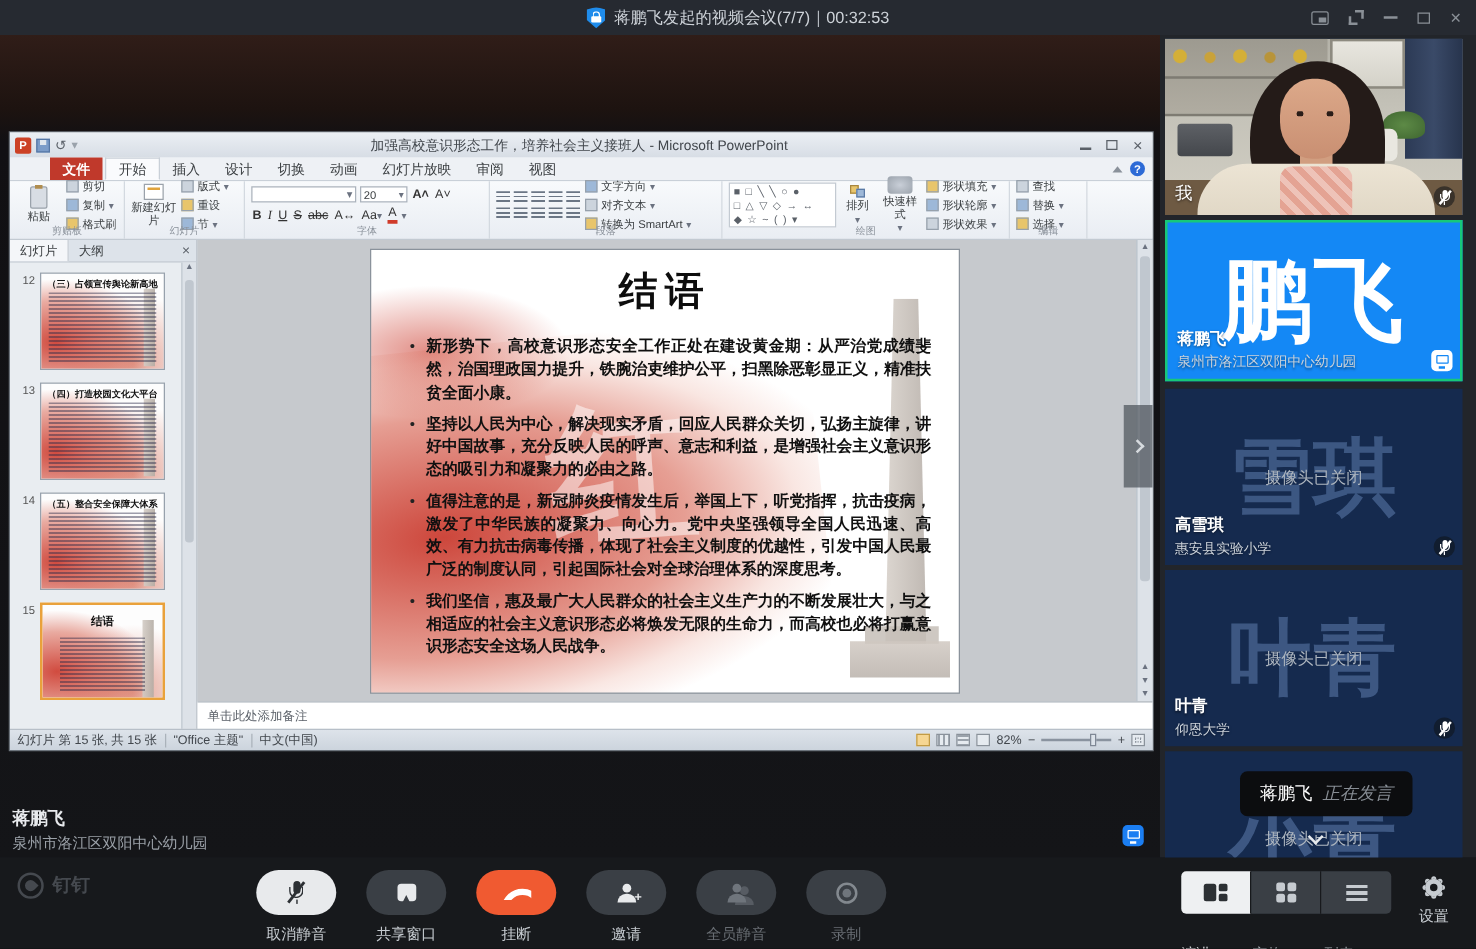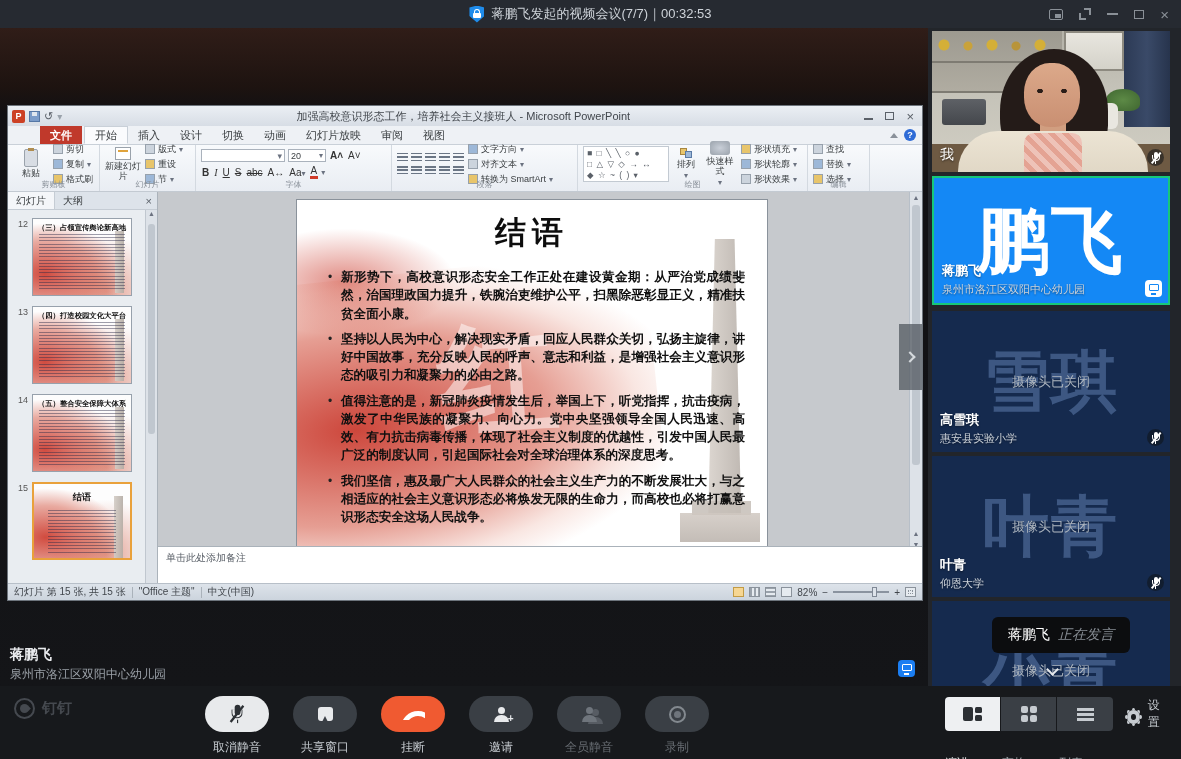--- a/index.html
+++ b/index.html
@@ -161,21 +161,21 @@
     background:#c6beb7; opacity:.85; }
   .slide-inner { position:absolute; inset:0; z-index:3; padding:12px 22px 0; }
   .slide-title { text-align:center; font-size:31px; font-weight:bold; color:#0d0d0d; letter-spacing:6px;
     margin-bottom:14px; font-family:"Liberation Serif","DejaVu Serif",serif; }
   .bullet-row { display:flex; margin-bottom:7px; }
   .bdot { width:22px; text-align:center; font-size:12px; color:#222; line-height:1.5; }
   .btext { flex:1; font-size:12.6px; font-weight:bold; color:#101010; line-height:1.45;
     text-align:justify; font-family:"Liberation Serif","DejaVu Serif",serif; }
 
   
-  .ppt-notes { position:absolute; left:150px; right:0; bottom:17px; height:37px; background:#fff;
+  .ppt-notes { position:absolute; left:150px; right:0; bottom:17px; height:22px; background:#fff;
     border-top:1px solid #aab2ba; font-size:10px; color:#5a6068; padding:4px 8px; }
   .ppt-status { position:absolute; left:0; right:0; bottom:0; height:17px;
     background:linear-gradient(#dde3ea,#ccd4dd); border-top:1px solid #b7bfc8;
     display:flex; align-items:center; font-size:10px; color:#41464c; padding:0 6px; gap:6px; }
   .st-sep { width:1px; height:11px; background:#aab2ba; }
   .status-right { margin-left:auto; display:flex; align-items:center; gap:5px; }
   .vmini { width:11px; height:10px; border:1px solid #8a929b; background:#e6ebf0; }
   .vmini.active { background:#f6d692; border-color:#c29b45; }
   .vmini.grid { background:repeating-linear-gradient(90deg,#9aa2ab 0 2px,#e6ebf0 2px 4px); }
   .vmini.lines { background:repeating-linear-gradient(180deg,#9aa2ab 0 1.5px,#e6ebf0 1.5px 3.5px); }
@@ -306,21 +306,21 @@
   .vlabel.on { color:#e6e9ec; }
   .v-speaker { width:19px; height:14px; display:flex; gap:2px; }
   .v-speaker .L { flex:1; background:#2c3034; border-radius:2px; }
   .v-speaker .R { width:7px; display:flex; flex-direction:column; gap:2px; }
   .v-speaker .R i { flex:1; background:#2c3034; border-radius:1.5px; }
   .v-grid { width:16px; height:16px; display:grid; grid-template-columns:1fr 1fr; gap:2px; }
   .v-grid i { background:#c6cbd0; border-radius:2px; }
   .v-list { width:17px; height:13px;
     background:repeating-linear-gradient(180deg,#c6cbd0 0 2.5px,transparent 2.5px 5.2px); }
   .settings-wrap { position:absolute; left:1127px; top:11px; width:40px; display:flex;
-    flex-direction:row; align-items:center; gap:8px; }
+    flex-direction:column; align-items:center; gap:8px; }
   .gear { width:14px; height:14px; border-radius:50%; border:4px solid #c6cbd0; color:#c6cbd0; margin-top:6px;
     box-shadow:0 -7px 0 -5px,0 7px 0 -5px,-7px 0 0 -5px,7px 0 0 -5px,5px 5px 0 -5px,-5px -5px 0 -5px,5px -5px 0 -5px,-5px 5px 0 -5px; }
   .settings-label { font-size:12px; color:#c6cbd0; }
 </style>
 </head>
 <body>
 
 <div id="app">
 
   <div class="abs titlebar">

